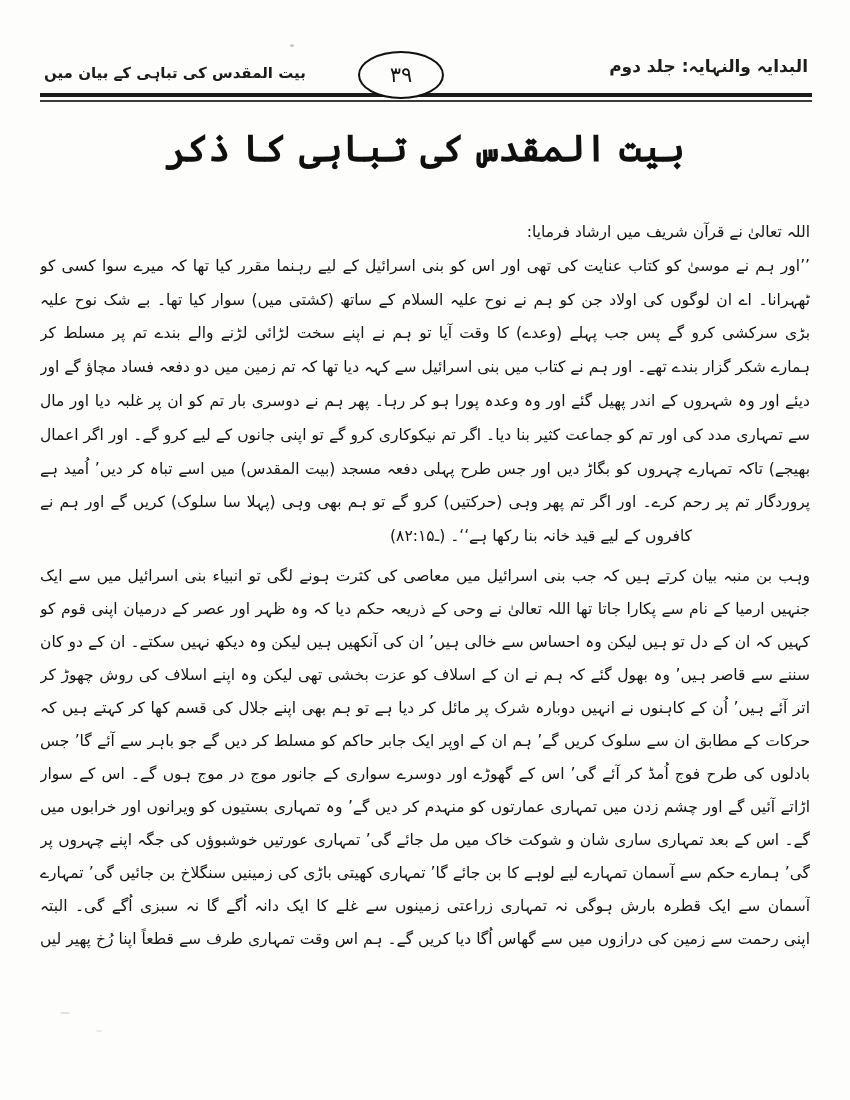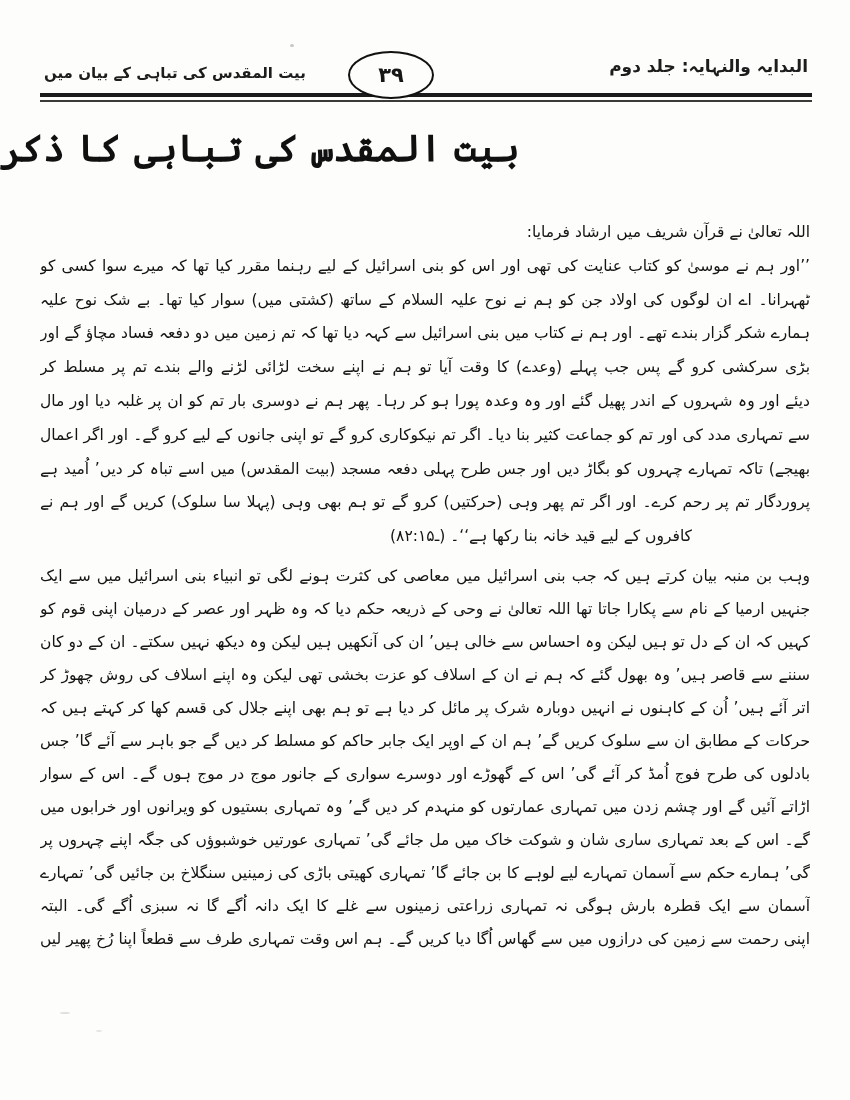--- a/index.html
+++ b/index.html
@@ -26,30 +26,30 @@
   }
   .rule-thick{
     position:absolute;left:40px;right:38px;top:93px;height:3.5px;
     background:#1b1b1b;
   }
   .rule-thin{
     position:absolute;left:40px;right:38px;top:100px;height:1.5px;
     background:#3a3a3a;
   }
   .page-num-oval{
-    position:absolute;left:348px;top:51px;width:82px;height:44px;
+    position:absolute;left:358px;top:51px;width:82px;height:44px;
     border:2.5px solid #111;border-radius:50%;
     background:#fdfdfb;z-index:3;
     display:flex;align-items:center;justify-content:center;
-    font-size:21px;font-weight:bold;
+    font-size:21px;font-weight:normal;
   }
   
   .chapter-title{
     position:absolute;top:126px;left:0;right:0;
-    text-align:left;direction:rtl;
+    text-align:center;direction:rtl;
     font-size:37px;font-weight:bold;color:#101010;
     font-family:"DejaVu Serif", serif;
   }
   
   .content{
     position:absolute;top:216px;left:40px;right:40px;
     direction:rtl;color:#141414;
   }
   .line{
     font-size:15.5px;line-height:33.8px;height:33.8px;
@@ -92,22 +92,22 @@
 
   <div class="chapter-title">بیت المقدس کی تباہی کا ذکر</div>
 
   <div class="content">
 
     <div class="line intro">اللہ تعالیٰ نے قرآن شریف میں ارشاد فرمایا:</div>
 
     <div class="quote">
       <div class="line">’’اور ہم نے موسیٰ کو کتاب عنایت کی تھی اور اس کو بنی اسرائیل کے لیے رہنما مقرر کیا تھا کہ میرے سوا کسی کو کارساز نہ</div>
       <div class="line">ٹھہرانا۔ اے ان لوگوں کی اولاد جن کو ہم نے نوح علیہ السلام کے ساتھ (کشتی میں) سوار کیا تھا۔ بے شک نوح علیہ السلام</div>
+      <div class="line">بڑی سرکشی کرو گے پس جب پہلے (وعدے) کا وقت آیا تو ہم نے اپنے سخت لڑائی لڑنے والے بندے تم پر مسلط کر</div>
       <div class="line">ہمارے شکر گزار بندے تھے۔ اور ہم نے کتاب میں بنی اسرائیل سے کہہ دیا تھا کہ تم زمین میں دو دفعہ فساد مچاؤ گے اور</div>
-      <div class="line">بڑی سرکشی کرو گے پس جب پہلے (وعدے) کا وقت آیا تو ہم نے اپنے سخت لڑائی لڑنے والے بندے تم پر مسلط کر</div>
       <div class="line">دیئے اور وہ شہروں کے اندر پھیل گئے اور وہ وعدہ پورا ہو کر رہا۔ پھر ہم نے دوسری بار تم کو ان پر غلبہ دیا اور مال اور بیٹوں</div>
       <div class="line">سے تمہاری مدد کی اور تم کو جماعت کثیر بنا دیا۔ اگر تم نیکوکاری کرو گے تو اپنی جانوں کے لیے کرو گے۔ اور اگر اعمال بد کرو</div>
       <div class="line">بھیجے) تاکہ تمہارے چہروں کو بگاڑ دیں اور جس طرح پہلی دفعہ مسجد (بیت المقدس) میں اسے تباہ کر دیں’ اُمید ہے تمہارا</div>
       <div class="line">پروردگار تم پر رحم کرے۔ اور اگر تم پھر وہی (حرکتیں) کرو گے تو ہم بھی وہی (پہلا سا سلوک) کریں گے اور ہم نے جہنم کو</div>
       <div class="line quote-end">
         <span>کافروں کے لیے قید خانہ بنا رکھا ہے‘‘۔ </span><span class="citation">(۸ـ۲:۱۵)</span>
       </div>
     </div>
 
     <div class="para2">

